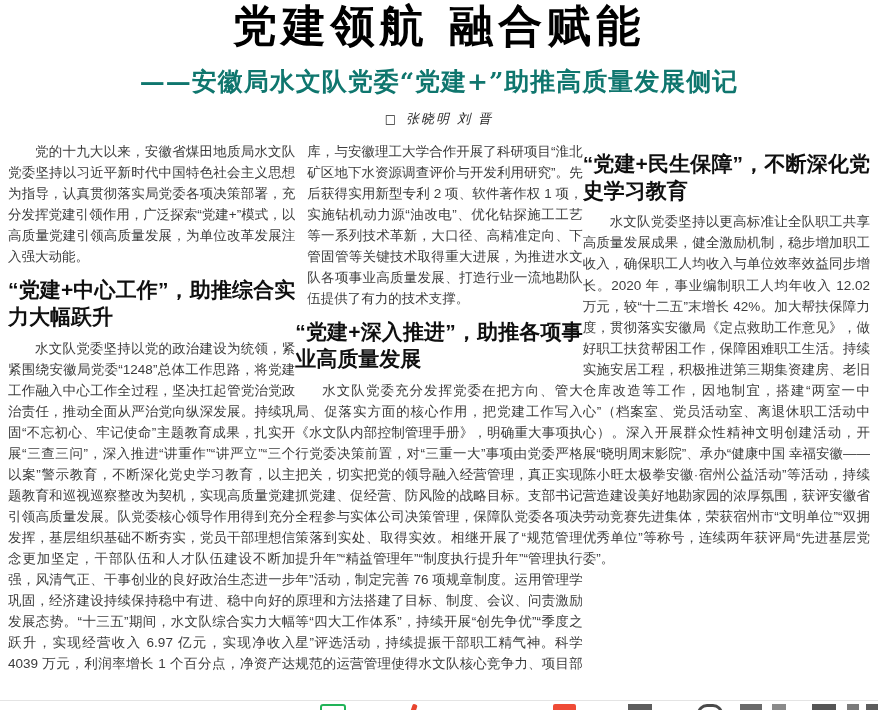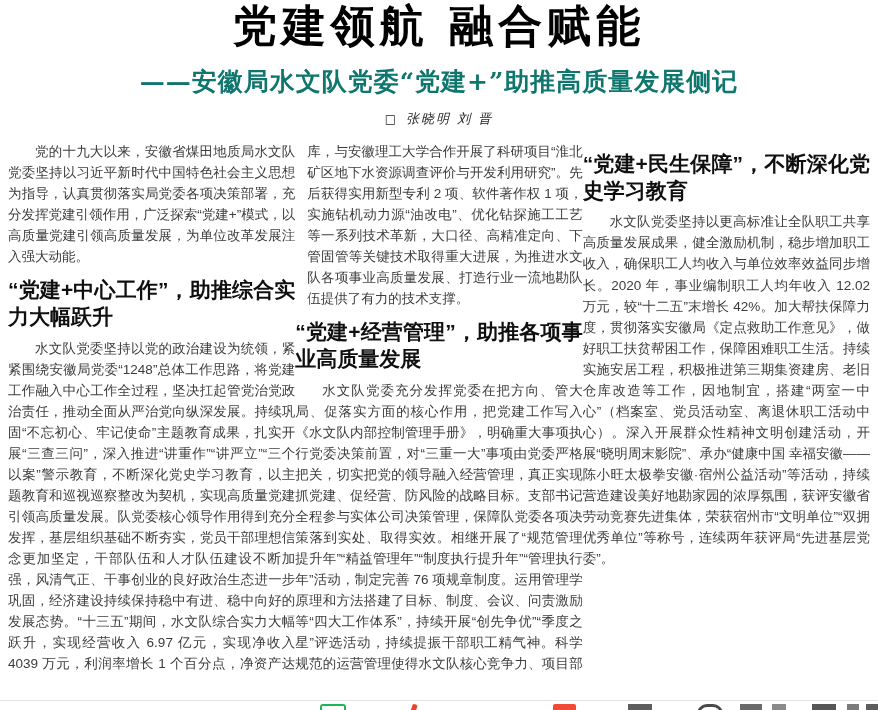--- a/index.html
+++ b/index.html
@@ -68,21 +68,21 @@
 
     <div class="col">
       <p>党的十九大以来，安徽省煤田地质局水文队党委坚持以习近平新时代中国特色社会主义思想为指导，认真贯彻落实局党委各项决策部署，充分发挥党建引领作用，广泛探索“党建+”模式，以高质量党建引领高质量发展，为单位改革发展注入强大动能。</p>
       <div class="sec-heading">“党建+中心工作”，助推综合实力大幅跃升</div>
       <p>水文队党委坚持以党的政治建设为统领，紧紧围绕安徽局党委“1248”总体工作思路，将党建工作融入中心工作全过程，坚决扛起管党治党政治责任，推动全面从严治党向纵深发展。持续巩固“不忘初心、牢记使命”主题教育成果，扎实开展“三查三问”，深入推进“讲重作”“讲严立”“三个以案”警示教育，不断深化党史学习教育，以主题教育和巡视巡察整改为契机，实现高质量党建引领高质量发展。队党委核心领导作用得到充分发挥，基层组织基础不断夯实，党员干部理想信念更加坚定，干部队伍和人才队伍建设不断加强，风清气正、干事创业的良好政治生态进一步巩固，经济建设持续保持稳中有进、稳中向好的发展态势。“十三五”期间，水文队综合实力大幅跃升，实现经营收入 6.97 亿元，实现净收入 4039 万元，利润率增长 1 个百分点，净资产达到 1.12 亿元，主要经济指标增速全局第一。</p>
 
     </div>
 
     <div class="col">
       <p class="noindent">库，与安徽理工大学合作开展了科研项目“淮北矿区地下水资源调查评价与开发利用研究”。先后获得实用新型专利 2 项、软件著作权 1 项，实施钻机动力源“油改电”、优化钻探施工工艺等一系列技术革新，大口径、高精准定向、下管固管等关键技术取得重大进展，为推进水文队各项事业高质量发展、打造行业一流地勘队伍提供了有力的技术支撑。</p>
-      <div class="sec-heading">“党建+经营管理”，助推各项事业高质量发展</div>
+      <div class="sec-heading">“党建+深入推进”，助推各项事业高质量发展</div>
       <p>水文队党委充分发挥党委在把方向、管大局、促落实方面的核心作用，把党建工作写入《水文队内部控制管理手册》，明确重大事项执行党委决策前置，对“三重一大”事项由党委严格把关，切实把党的领导融入经营管理，真正实现抓党建、促经营、防风险的战略目标。支部书记全程参与实体公司决策管理，保障队党委各项决策落到实处、取得实效。相继开展了“规范管理提升年”“精益管理年”“制度执行提升年”“管理执行年”活动，制定完善 76 项规章制度。运用管理学原理和方法搭建了目标、制度、会议、问责激励等“四大工作体系”，持续开展“创先争优”“季度之星”评选活动，持续提振干部职工精气神。科学规范的运营管理使得水文队核心竞争力、项目部建设、资质管理和市场开发工作得到明显加强，“十三五”期间，全队干部职工用实干成就了水文队从“跟跑”到“并跑”“领跑”的跨越式发展。</p>
 
     </div>
 
     <div class="col">
       <div class="sec-heading">“党建+民生保障”，不断深化党史学习教育</div>
       <p>水文队党委坚持以更高标准让全队职工共享高质量发展成果，健全激励机制，稳步增加职工收入，确保职工人均收入与单位效率效益同步增长。2020 年，事业编制职工人均年收入 12.02 万元，较“十二五”末增长 42%。加大帮扶保障力度，贯彻落实安徽局《定点救助工作意见》，做好职工扶贫帮困工作，保障困难职工生活。持续实施安居工程，积极推进第三期集资建房、老旧仓库改造等工作，因地制宜，搭建“两室一中心”（档案室、党员活动室、离退休职工活动中心）。深入开展群众性精神文明创建活动，开展“晓明周末影院”、承办“健康中国 幸福安徽——陈小旺太极拳安徽·宿州公益活动”等活动，持续营造建设美好地勘家园的浓厚氛围，获评安徽省劳动竞赛先进集体，荣获宿州市“文明单位”“双拥优秀单位”等称号，连续两年获评局“先进基层党委”。</p>
 
     </div>
 

